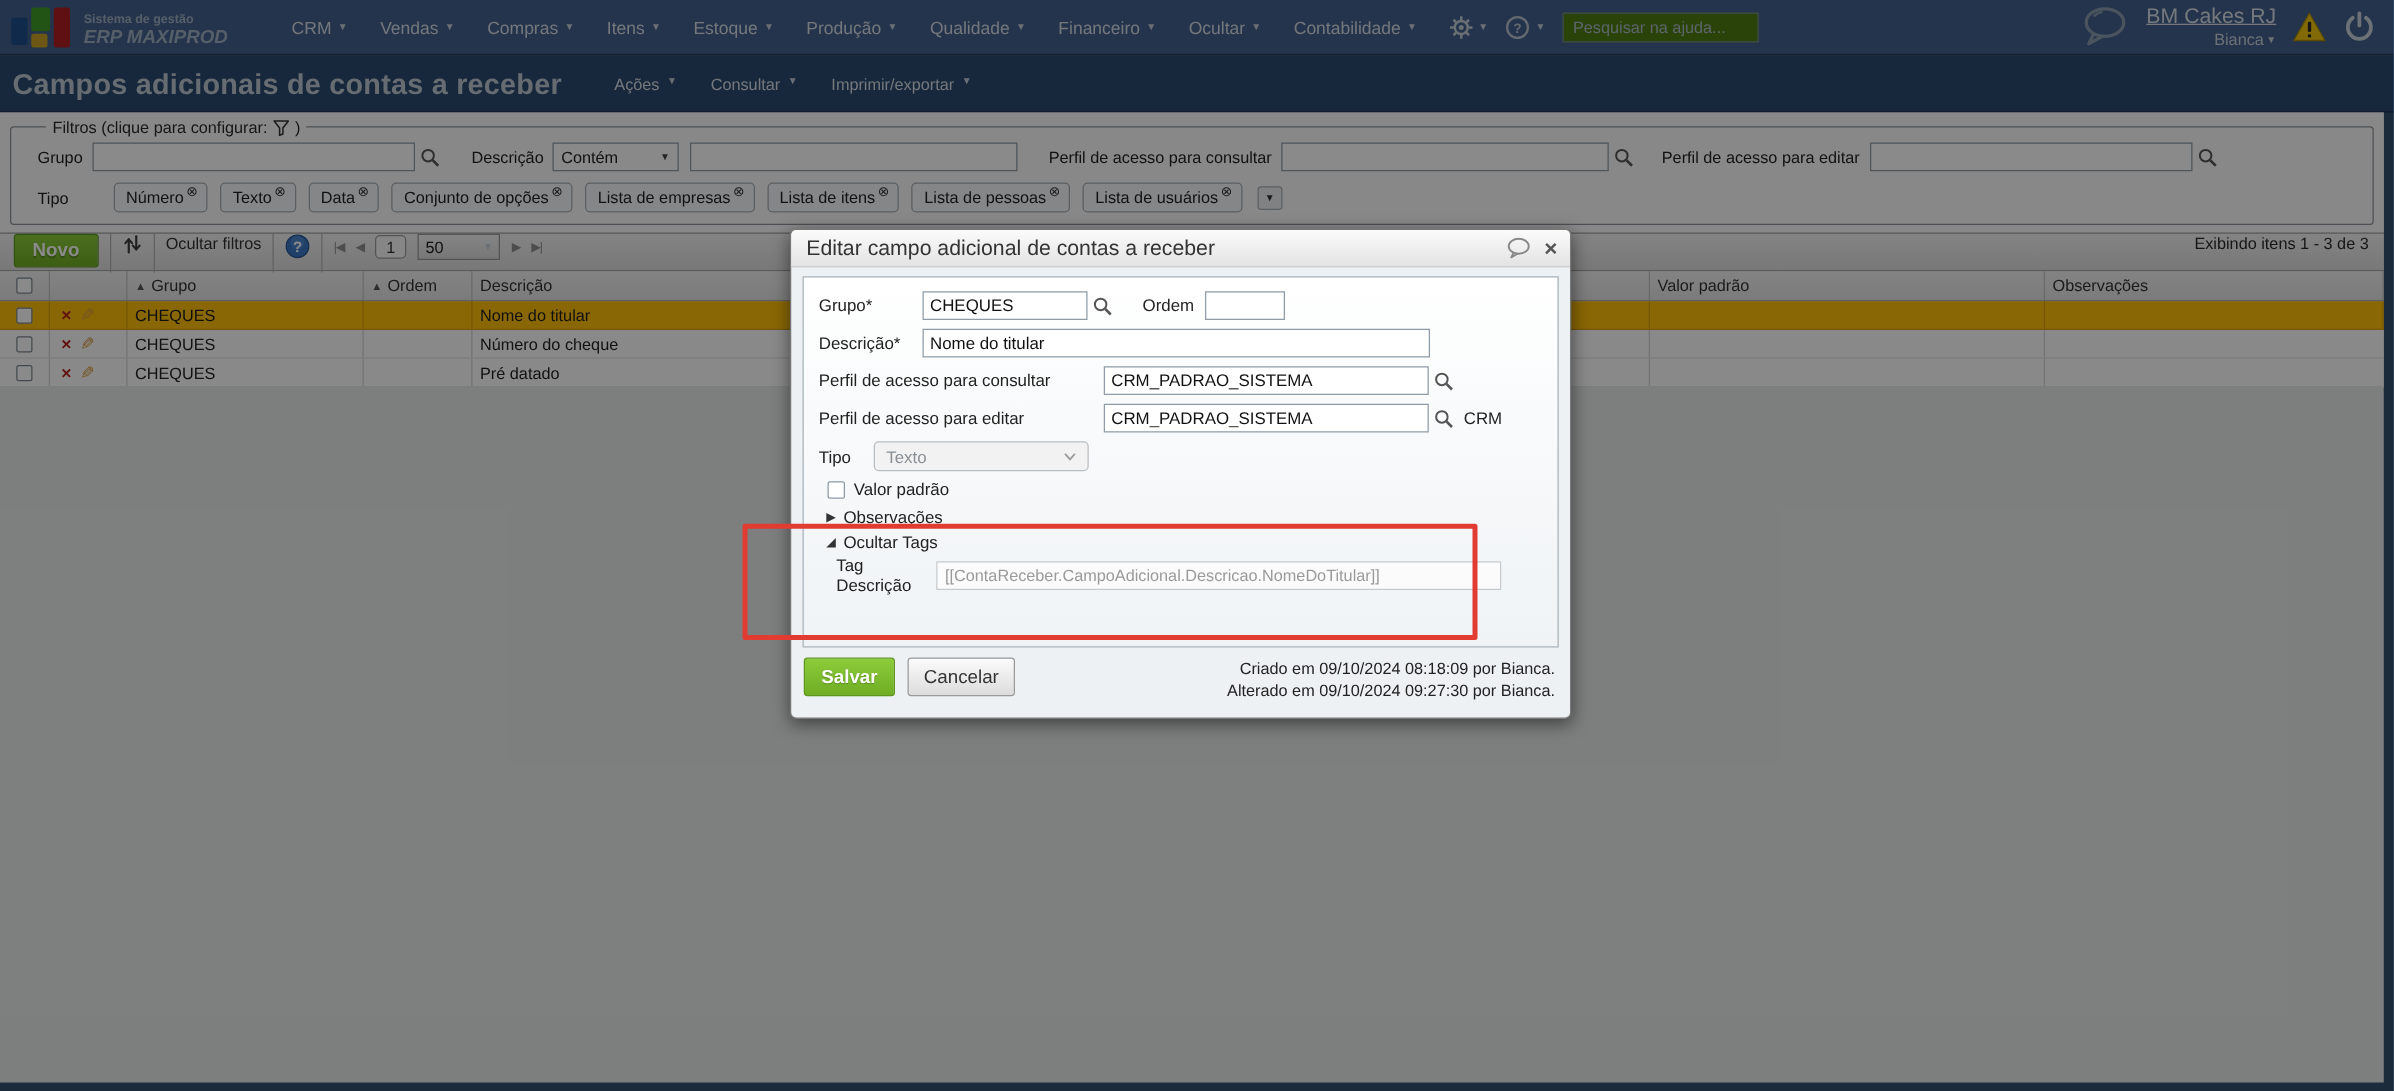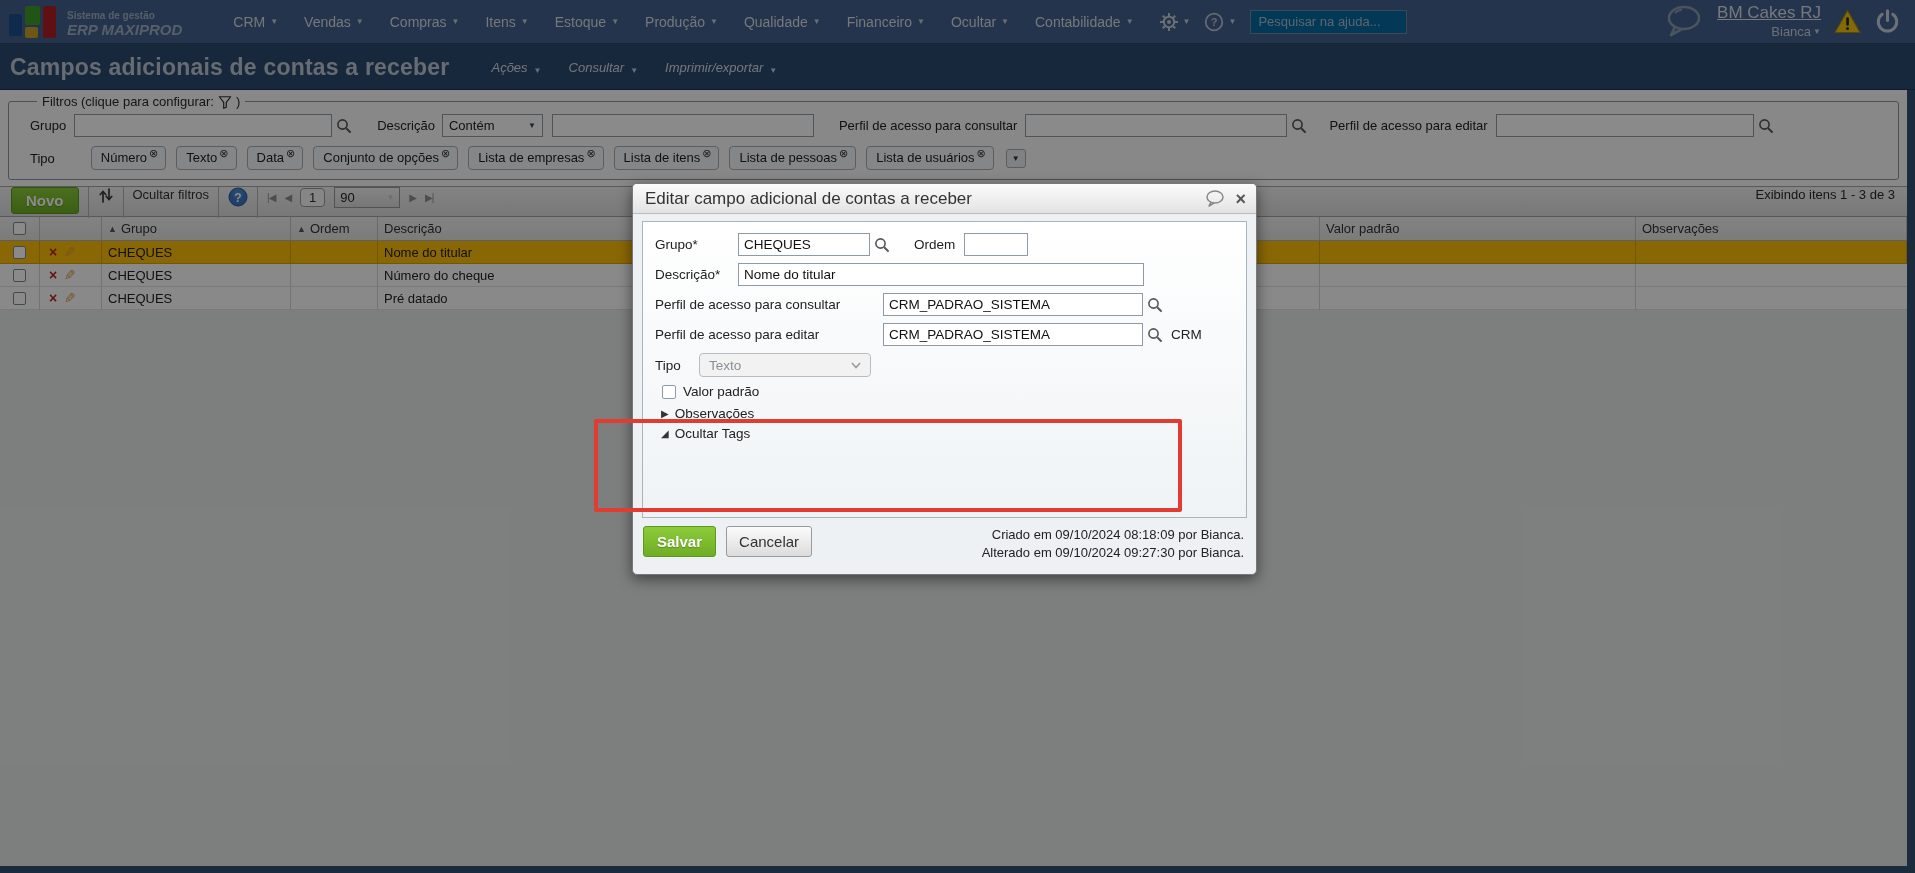--- a/index.html
+++ b/index.html
@@ -17,34 +17,34 @@
   .lg-yellow{ width:13px; height:11px; background:#C9A227; border-radius:2px; }
   .lg-red   { width:13px; height:32px; background:#B01F24; border-radius:2px; }
   .logo-text { margin-left:8px; line-height:1.05; color:#9FB0C2; }
   .logo-text .l1 { font-size:10px; font-weight:bold; }
   .logo-text .l2 { font-size:15px; font-weight:bold; font-style:italic; }
   .nav-menus { display:flex; align-items:center; margin-left:38px; }
   .nav-item { display:flex; align-items:center; gap:5px; padding:0 13px; font-size:14px; cursor:pointer; white-space:nowrap; }
   .caret { font-size:8px; color:#C3CDD8; }
   .nav-icons { display:flex; align-items:center; margin-left:6px; gap:2px; }
   .icon-btn { display:flex; align-items:center; gap:4px; padding:0 6px; cursor:pointer; }
-  .help-search { margin-left:8px; width:157px; height:24px; background:#0369a1; border:1px solid #74889F;
+  .help-search { margin-left:8px; width:157px; height:24px; background:#4d7c0f; border:1px solid #74889F;
                  color:#C7D0DB; font-size:13px; padding:0 7px; outline:none; }
   .help-search::placeholder { color:#AEBAC7; }
   .top-right { margin-left:auto; display:flex; align-items:center; gap:13px; margin-right:14px; }
   .user-block { text-align:right; line-height:1.3; }
   .company { font-size:17px; text-decoration:underline; color:#D8DEE6; cursor:pointer; }
   .username { font-size:13px; color:#C7D0DB; display:flex; align-items:center; gap:2px; justify-content:flex-end; cursor:pointer; }
 
   
   .titlebar { position:absolute; top:45px; left:0; width:1915px; height:45px; background:#2E4A70;
               display:flex; align-items:center; border-bottom:1px solid #1F3550; }
   .page-title { font-size:23px; font-weight:bold; color:#BCC7D3; margin-left:10px; letter-spacing:.2px; }
   .title-menus { display:flex; align-items:center; gap:27px; margin-left:42px; color:#D6DCE4; }
-  .title-menu { display:flex; align-items:flex-end; gap:6px; font-size:13px; cursor:pointer;font-style:italic; }
+  .title-menu { display:flex; align-items:flex-start; gap:6px; font-size:13px; cursor:pointer; }
 
   
   .content { position:absolute; top:90px; left:0; width:1907px; height:776px; background:#E8EAEB; }
   .filter-strip { background:#FBFBFB; padding:4px 8px 6px 8px; }
   fieldset.filters { border:1px solid #8F959B; border-radius:3px; padding:2px 10px 9px 10px; }
   fieldset.filters legend { font-size:13px; color:#2A2A2A; padding:0 5px; margin-left:18px; display:flex; align-items:center; gap:4px; }
   .f-row1 { display:flex; align-items:center; margin-top:3px; }
   .f-label { font-size:13px; color:#222; }
   .tb-input { height:23px; border:1px solid #8E9BA6; background:#fff; font-size:13px; padding:0 5px; outline:none; font-family:inherit; }
   .mini-select { height:23px; border:1px solid #8E9BA6; background:#FDFDFD; display:inline-flex; align-items:center;
@@ -341,21 +341,21 @@
         <circle cx="10" cy="10" r="9" fill="#3B76C4" stroke="#2A5794" stroke-width="1"></circle>
         <circle cx="10" cy="7" r="5.5" fill="#5C92D6" opacity="0.55"></circle>
         <text x="10" y="14.5" text-anchor="middle" font-size="12" font-weight="bold" fill="#FFFFFF">?</text>
       </svg>
       <span class="tsep"></span>
       <span class="pag">
         <span class="pg-ico">|◀</span>
         <span class="pg-ico">◀</span>
         <span class="pg-page">1</span>
         <span class="pg-size">
-          <span>90</span>
+          <span>50</span>
             <span class="caret">▼</span>
         </span>
         <span class="pg-ico">▶</span>
         <span class="pg-ico">▶|</span>
       </span>
       <span class="items-info">Exibindo itens 1 - 3 de 3</span>
     </div>
 
     <div class="grid">
       <div class="g-head">
@@ -510,20 +510,24 @@
         <div class="m-row" style="margin-left:6px; margin-bottom:5px">
           <span class="sec-tri">▶</span>
           <span>Observações</span>
         </div>
 
         <div class="m-row" style="margin-left:6px; margin-bottom:4px">
           <span class="sec-tri">◢</span>
           <span>Ocultar Tags</span>
         </div>
 
+        <div class="m-row" style="margin-left:14px; margin-bottom:3px">
+          <span class="m-label" style="width:80px; line-height:1.15">Tag Descrição</span>
+          <input class="ro-input" style="width: 452px;" readonly="" value="[[ContaReceber.CampoAdicional.Descricao.NomeDoTitular]]">
+        </div>
 
 
       </div>
     </div>
     <div class="m-foot">
       <button class="btn-save">Salvar</button>
       <button class="btn-cancel">Cancelar</button>
       <span class="audit">
         <div>Criado em 09/10/2024 08:18:09 por Bianca.</div>
         <div>Alterado em 09/10/2024 09:27:30 por Bianca.</div>

